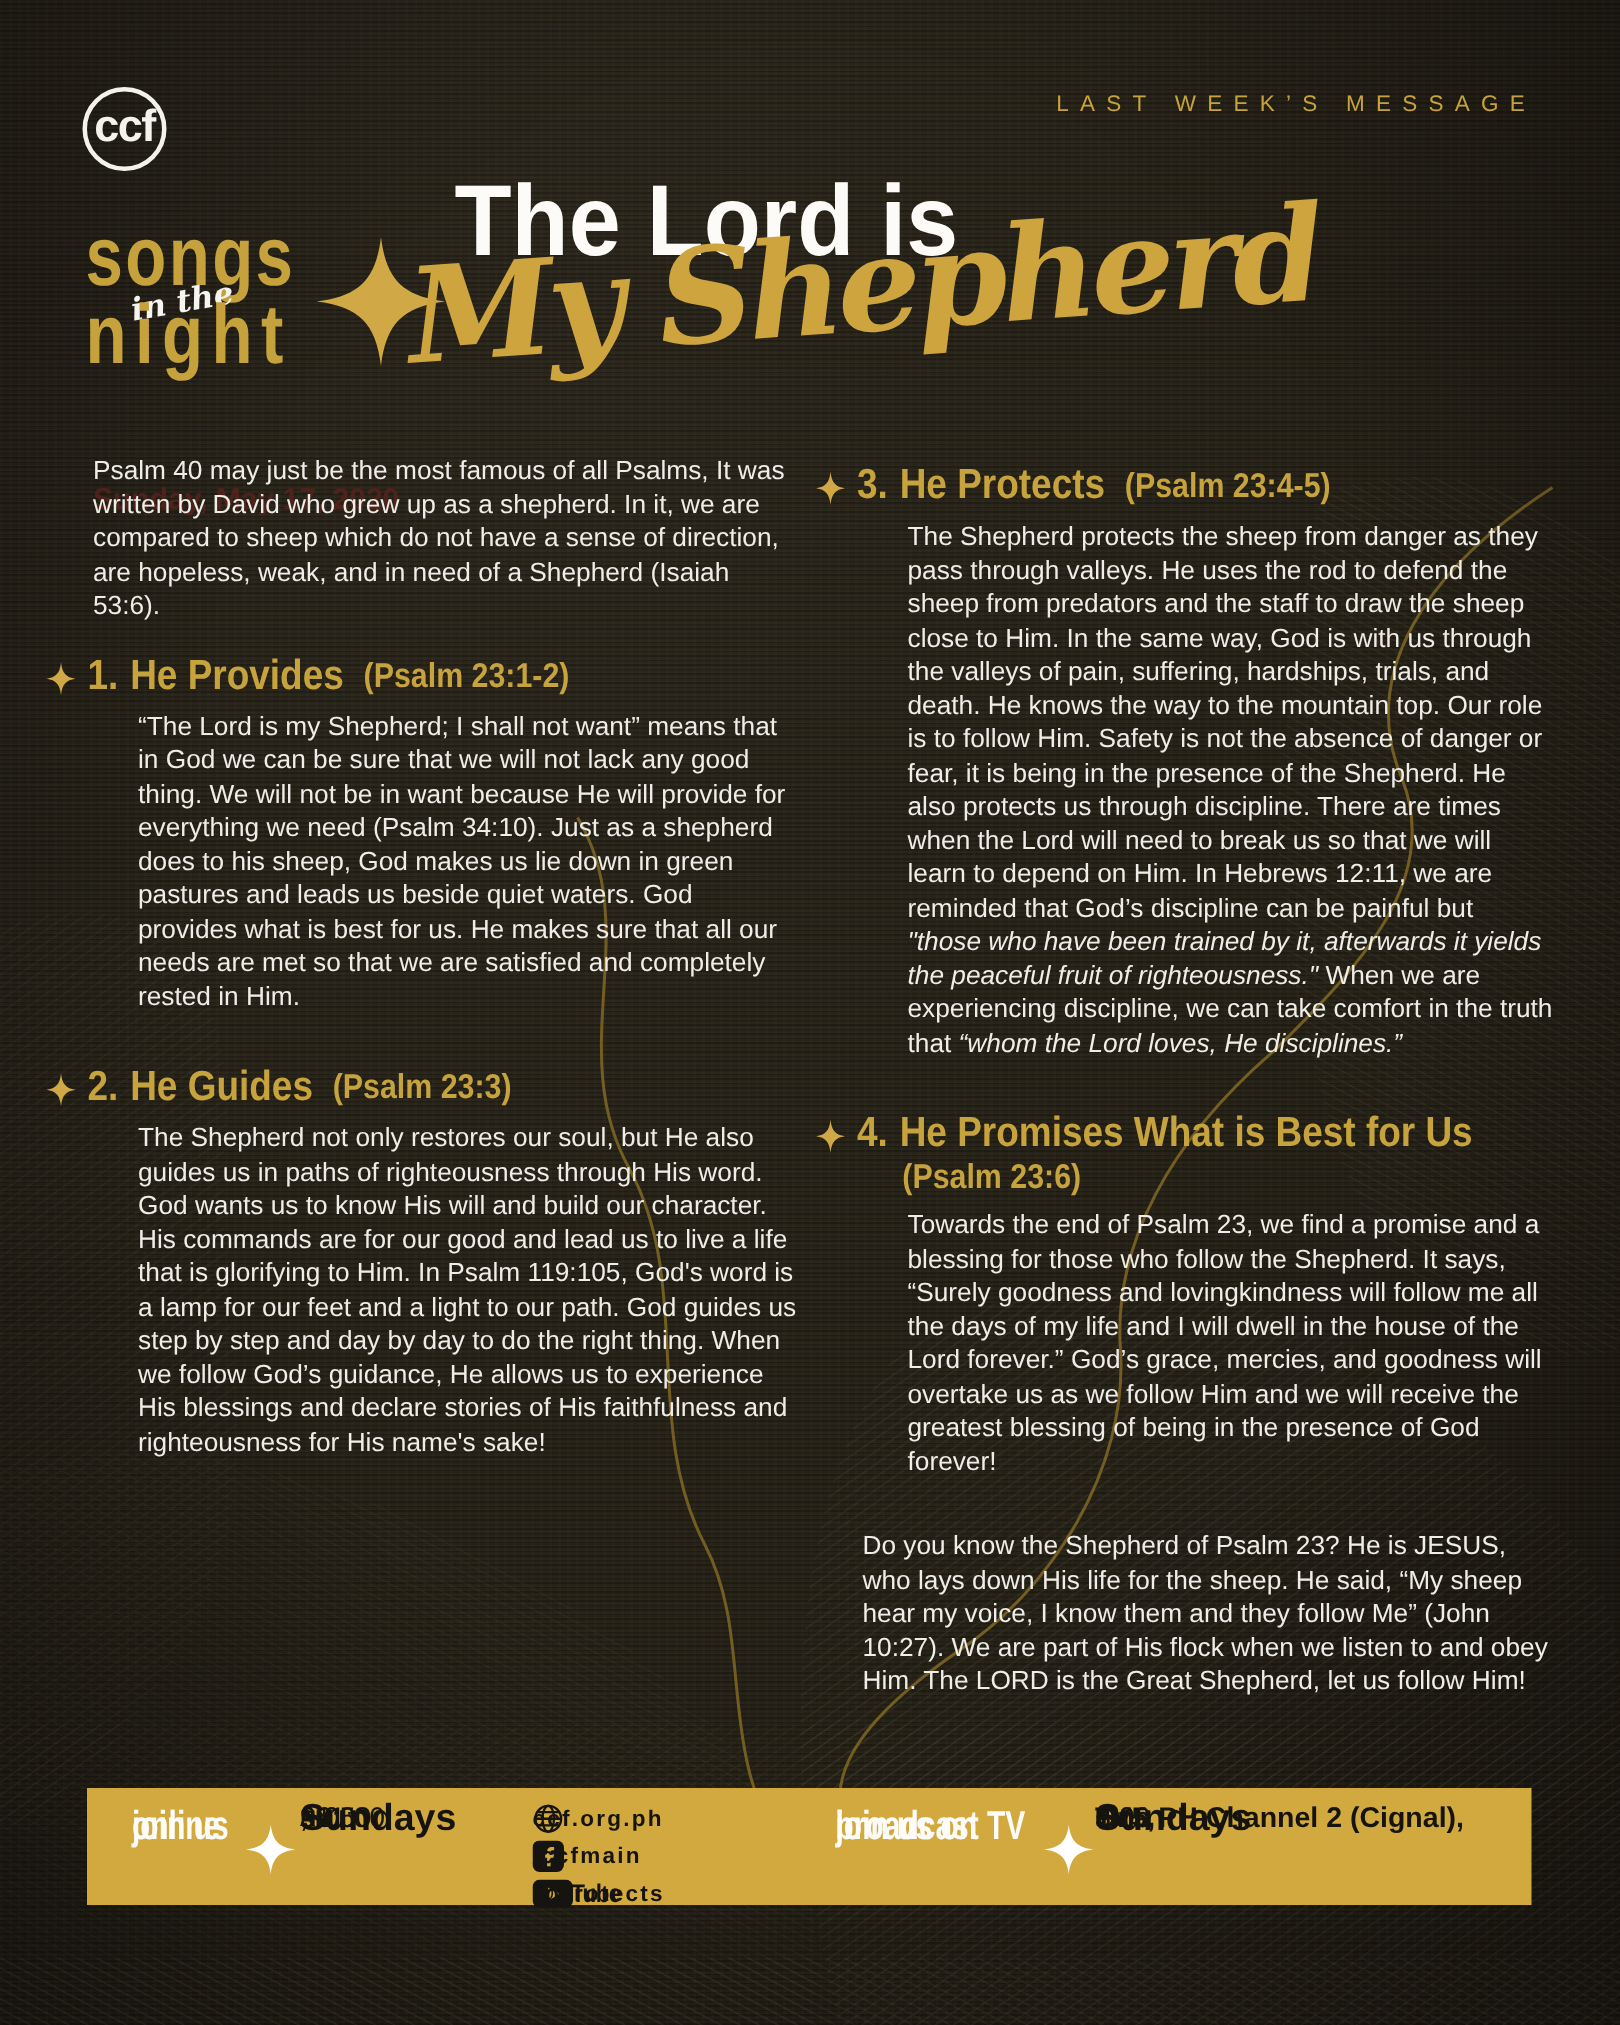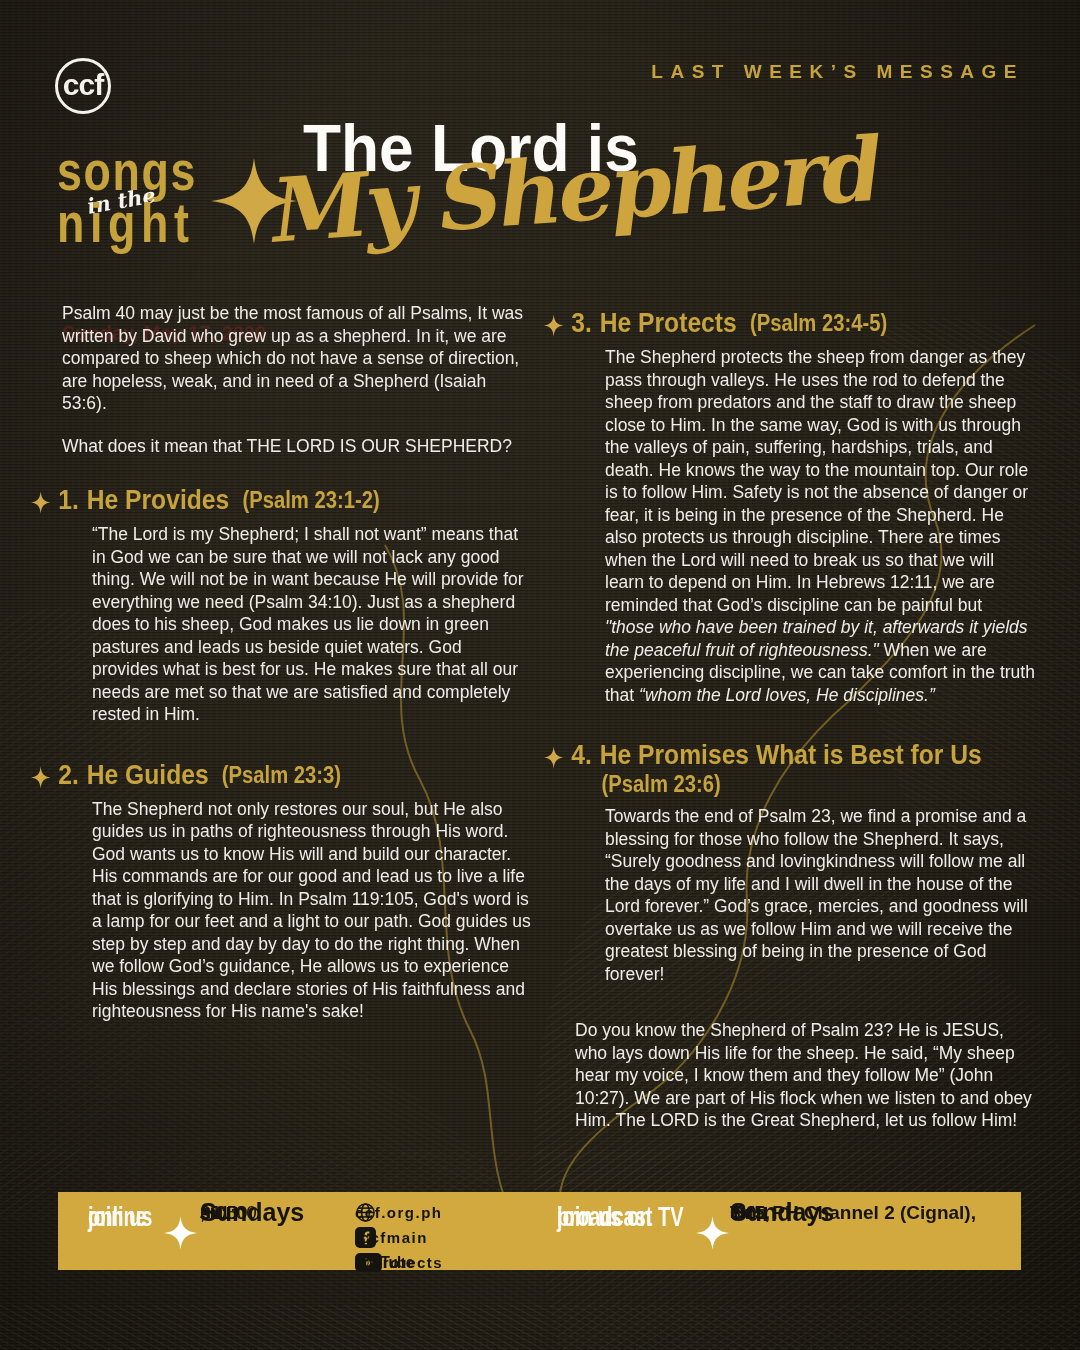--- a/index.html
+++ b/index.html
@@ -12,21 +12,21 @@
   }
   .vignette{position:absolute;inset:0;z-index:1;pointer-events:none;
     background:radial-gradient(ellipse at 50% 45%, transparent 55%, rgba(0,0,0,.30) 100%);}
   .bg-art{position:absolute;left:0;top:0;z-index:0;}
   .layer{position:absolute;z-index:2;}
 
   
   .ccf-logo{left:55px;top:58px;width:50px;height:50px;border:3px solid #f4f2ec;border-radius:50%;
     display:flex;align-items:center;justify-content:center;}
   .ccf-logo span{color:#f4f2ec;font-weight:bold;font-size:30px;letter-spacing:-1px;transform:translateY(-1px);}
-  .last-week{right:56px;top:61px;color:#c7a33d;font-size:19px;font-weight:700;letter-spacing:7.5px;}
+  .last-week{right:56px;top:61px;color:#c7a33d;font-size:15px;font-weight:400;letter-spacing:7.5px;}
 
   
   .series-logo{left:57px;top:146px;width:220px;color:#c6a23c;}
   .series-s1{font-size:56px;font-weight:800;letter-spacing:2px;line-height:.9;transform:scaleX(.8);transform-origin:left top;}
   .series-s2{position:absolute;left:30px;top:42px;color:#f6f4ee;font-family:"DejaVu Serif",serif;
     font-style:italic;font-weight:bold;font-size:21px;transform:rotate(-10deg);}
   .series-s3{font-size:56px;font-weight:800;letter-spacing:7px;line-height:.9;margin-top:2px;transform:scaleX(.8);transform-origin:left top;}
 
   .spark-main{left:211px;top:157px;}
   .spark-main path,.spark-head path,.spark-bar path{fill:#d0a845;}
@@ -134,21 +134,20 @@
   </svg>
 
   <div class="layer title-block">
     <div class="title-1">The Lord is</div>
     <div class="title-2">My Shepherd</div>
   </div>
 
   <div class="layer col col-left">
     <div class="watermark">Sunday, May 17, 2020</div>
     <p class="intro">Psalm 40 may just be the most famous of all Psalms, It was written by David who grew up as a shepherd. In it, we are compared to sheep which do not have a sense of direction, are hopeless, weak, and in need of a Shepherd (Isaiah 53:6).</p>
-    <p class="intro intro-q">What does it mean that THE LORD IS OUR SHEPHERD?</p>
 
     <div class="sec">
       <div class="sec-head">
         <svg class="spark-head" width="22" height="23" viewBox="0 0 100 100">
             <path d="M50 0C54 33 67 46 100 50C67 54 54 67 50 100C46 67 33 54 0 50C33 46 46 33 50 0Z"></path>
           </svg>
         <span class="sec-num">1.</span>
         <span class="sec-title">He Provides</span>
         <span class="sec-ref">(Psalm 23:1-2)</span>
       </div>

